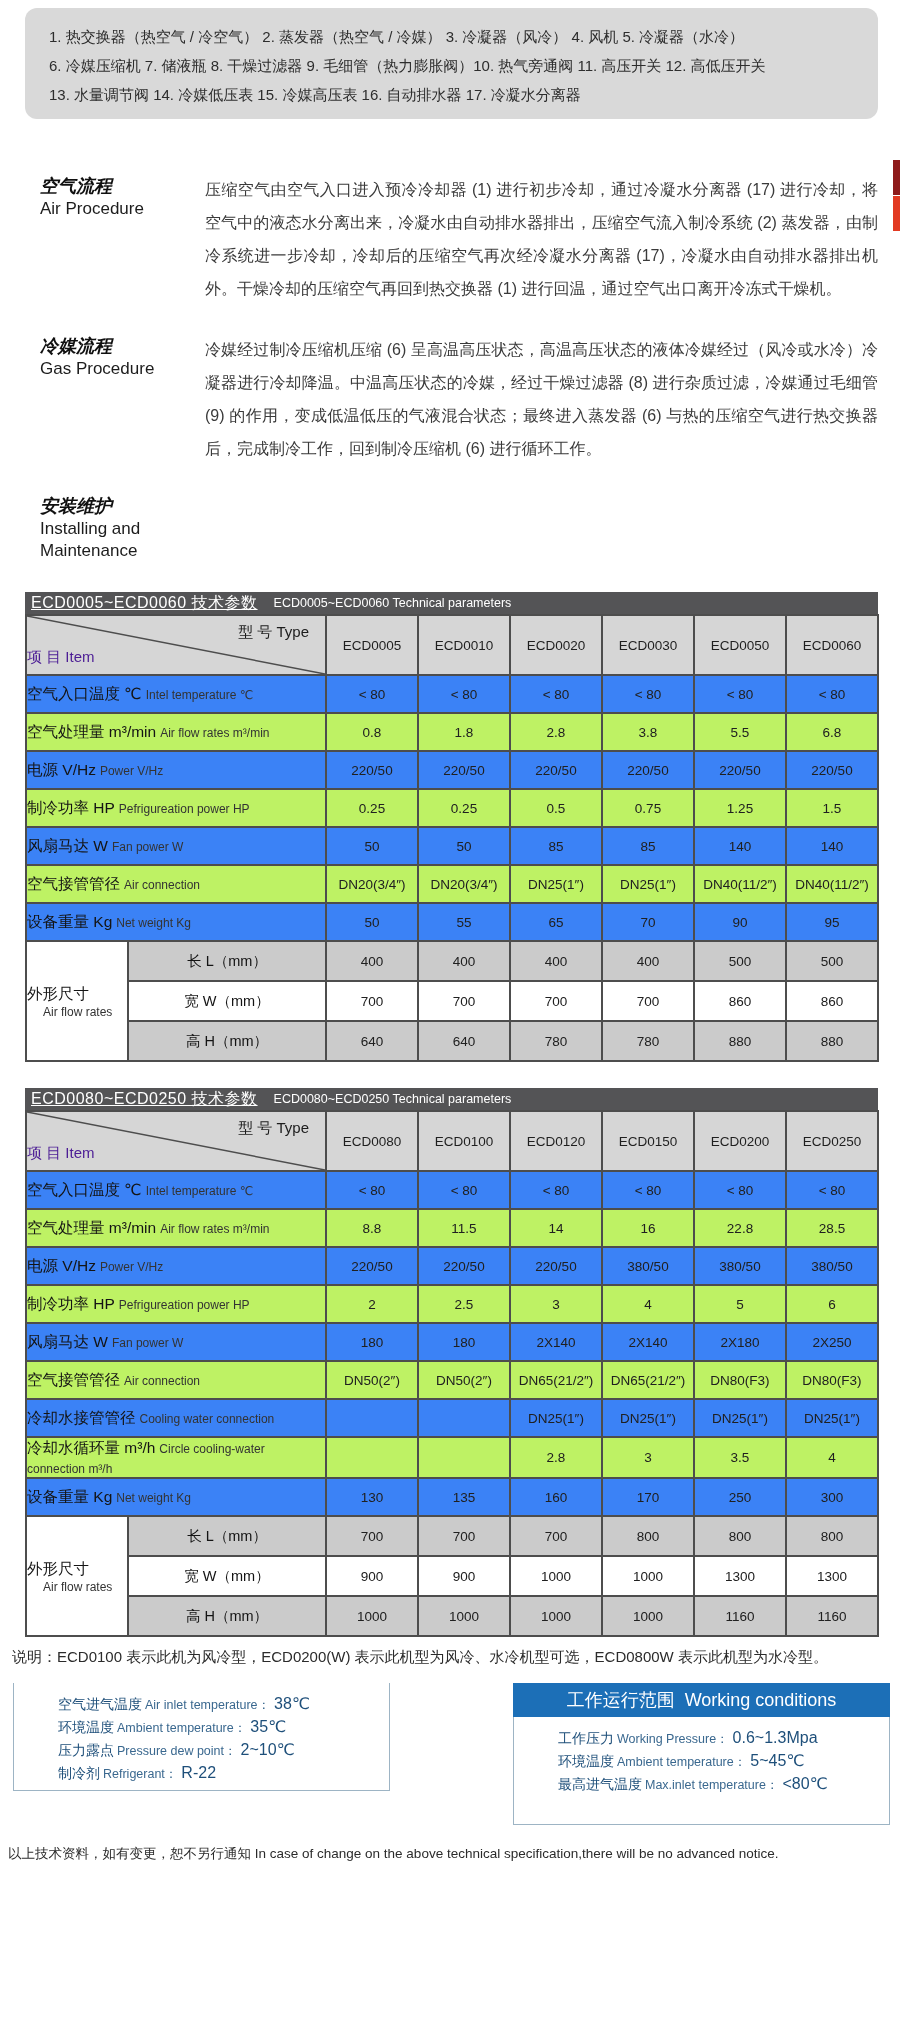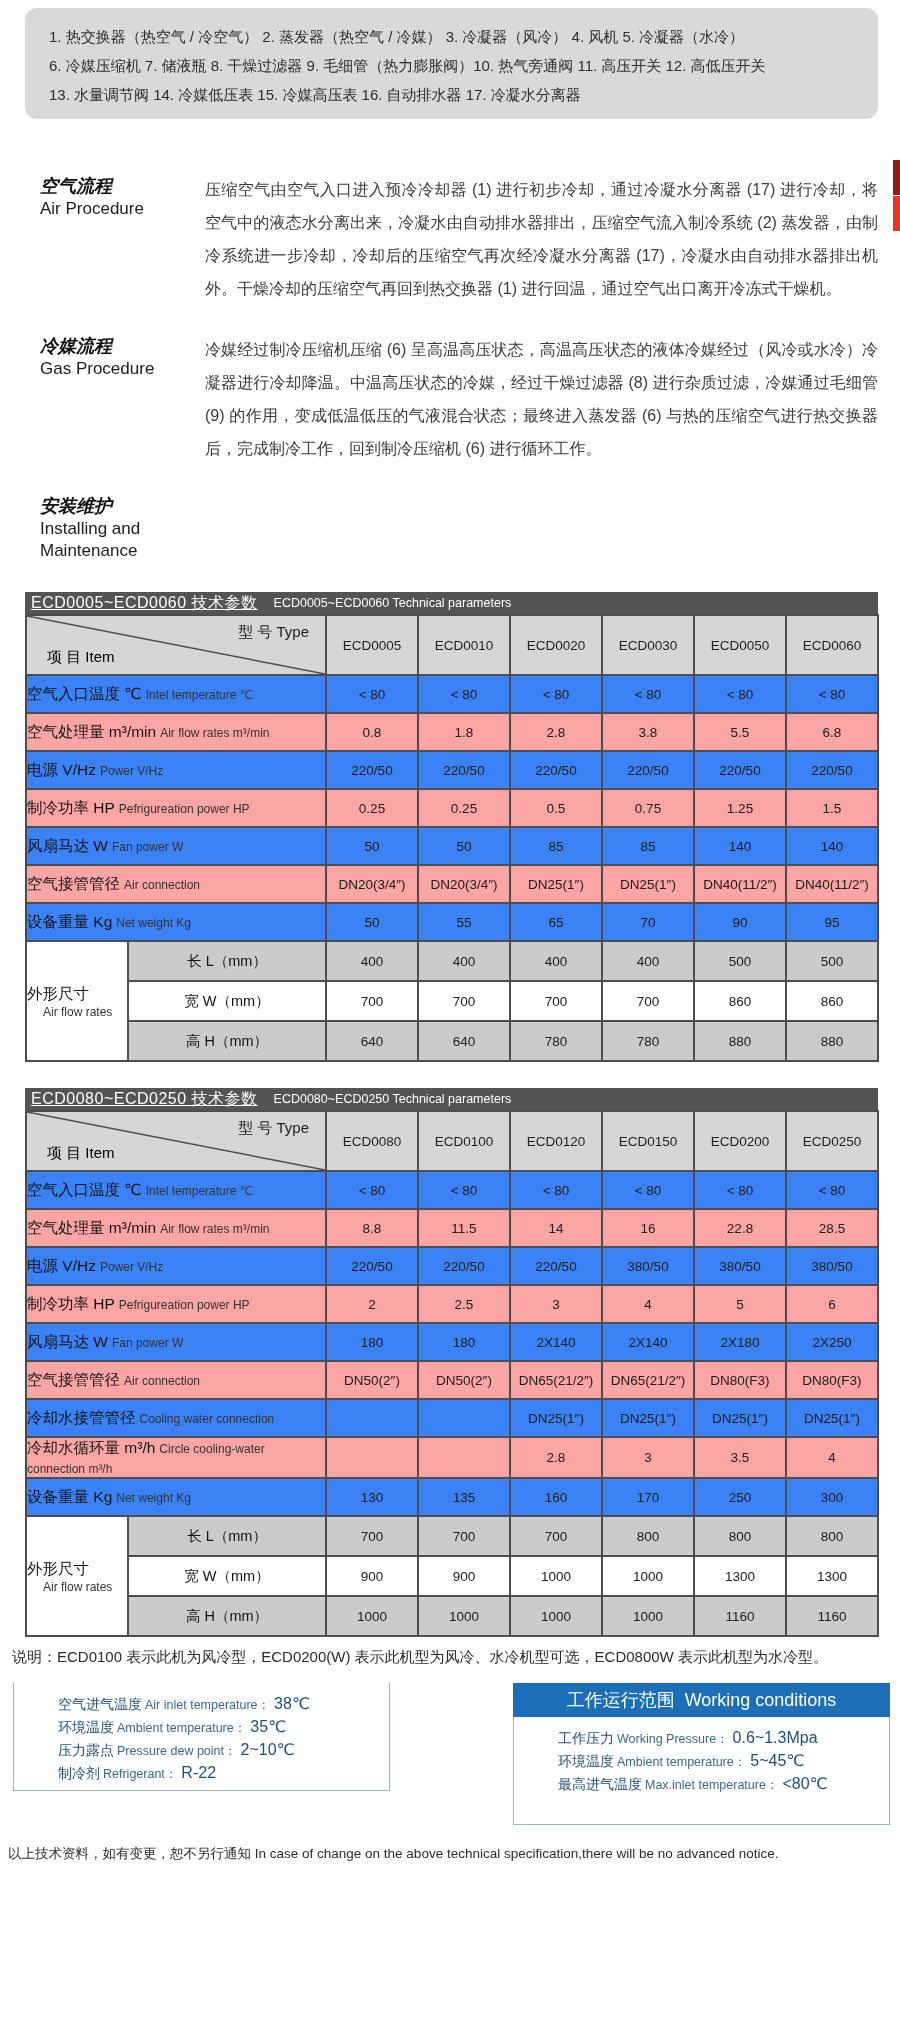--- a/index.html
+++ b/index.html
@@ -30,24 +30,24 @@
     padding:0 0 0 6px;
   }
   .table-titlebar .tb-cn{font-size:16px;text-decoration:underline;letter-spacing:.5px;}
   .table-titlebar .tb-en{font-size:12.5px;margin-left:16px;}
   table.spec{border-collapse:collapse;width:100%;table-layout:fixed;}
   table.spec td,table.spec th{border:2px solid #4d4d4d;padding:0;}
   th.corner{position:relative;background:#d6d6d6;height:58px;}
   th.corner svg{position:absolute;left:0;top:0;width:100%;height:100%;display:block;}
   th.corner line{stroke:#4d4d4d;stroke-width:1.5;vector-effect:non-scaling-stroke;}
   .corner-type{position:absolute;top:7px;right:16px;font-size:15px;font-weight:normal;color:#1c1c1c;}
-  .corner-item{position:absolute;bottom:7px;left:20px;font-size:15px;font-weight:normal;color:#000000;}
+  .corner-item{position:absolute;bottom:7px;left:0;font-size:15px;font-weight:normal;color:#4c1d95;}
   th.model{background:#d6d6d6;font-weight:normal;font-size:13.5px;color:#1f1f1f;}
   tr.spec-row{height:38px;background:#3b82f6;}
-  tr.spec-row.shade{background:#fca5a5;margin-left:45px;}
+  tr.spec-row.shade{background:#bef264;margin-left:45px;}
   td.rowlabel{text-align:left;padding:2px 4px 2px 10px;}
   .rl-cn{font-size:15.5px;color:#141414;}
   .rl-en{font-size:12px;color:#333;margin-left:4px;}
   td.val{text-align:center;font-size:13.5px;color:#202020;}
   td.dimgroup{background:#ffffff;text-align:left;padding-left:10px;}
   .dg-cn{font-size:15.5px;color:#141414;}
   .dg-en{font-size:12px;color:#333;padding-left:16px;}
   td.dimlabel{text-align:center;font-size:14.5px;color:#141414;}
   tr.dim-row{height:40px;background:#ffffff;}
   tr.dim-row.shade{background:#cbcbcb;}

